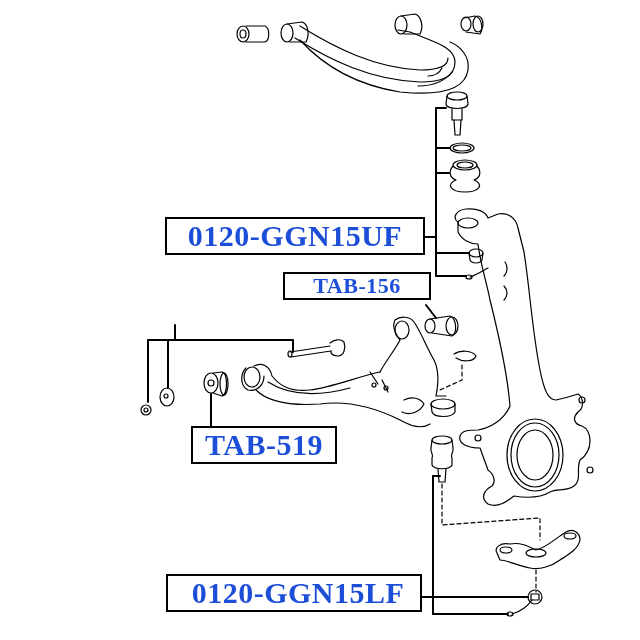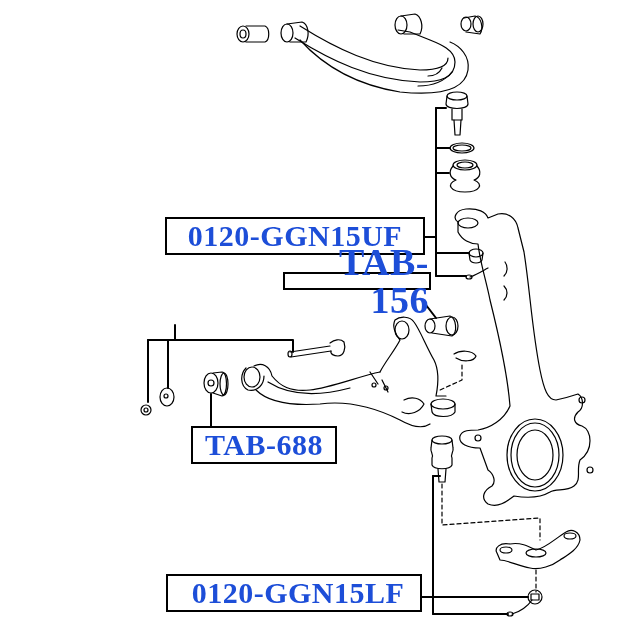--- a/index.html
+++ b/index.html
@@ -178,19 +178,19 @@
     <g stroke-width="2">
       <path d="M433,476 L433,614"></path>
       <path d="M433,476 L440,476"></path>
       <path d="M422,597 L528,597"></path>
       <path d="M433,614 L508,614"></path>
     </g>
   </svg>
 
   <div class="label" style="left:165px; top:217px; width:260px; height:38px; font-size:30px;">0120-GGN15UF</div>
 
-  <div class="label" style="left:283px; top:272px; width:148px; height:18px; font-size:38px;">TAB-156</div>
+  <div class="label" style="left:283px; top:272px; width:148px; height:28px; font-size:22px;">TAB-156</div>
 
 
-  <div class="label" style="left:191px; top:426px; width:146px; height:38px; font-size:30px;">TAB-688</div>
+  <div class="label" style="left:191px; top:426px; width:146px; height:38px; font-size:30px;">TAB-519</div>
 
   <div class="label" style="left:166px; top:574px; width:256px; height:38px; font-size:30px;padding-left:8px;">0120-GGN15LF</div>
 </div>
 
 </body></html>

